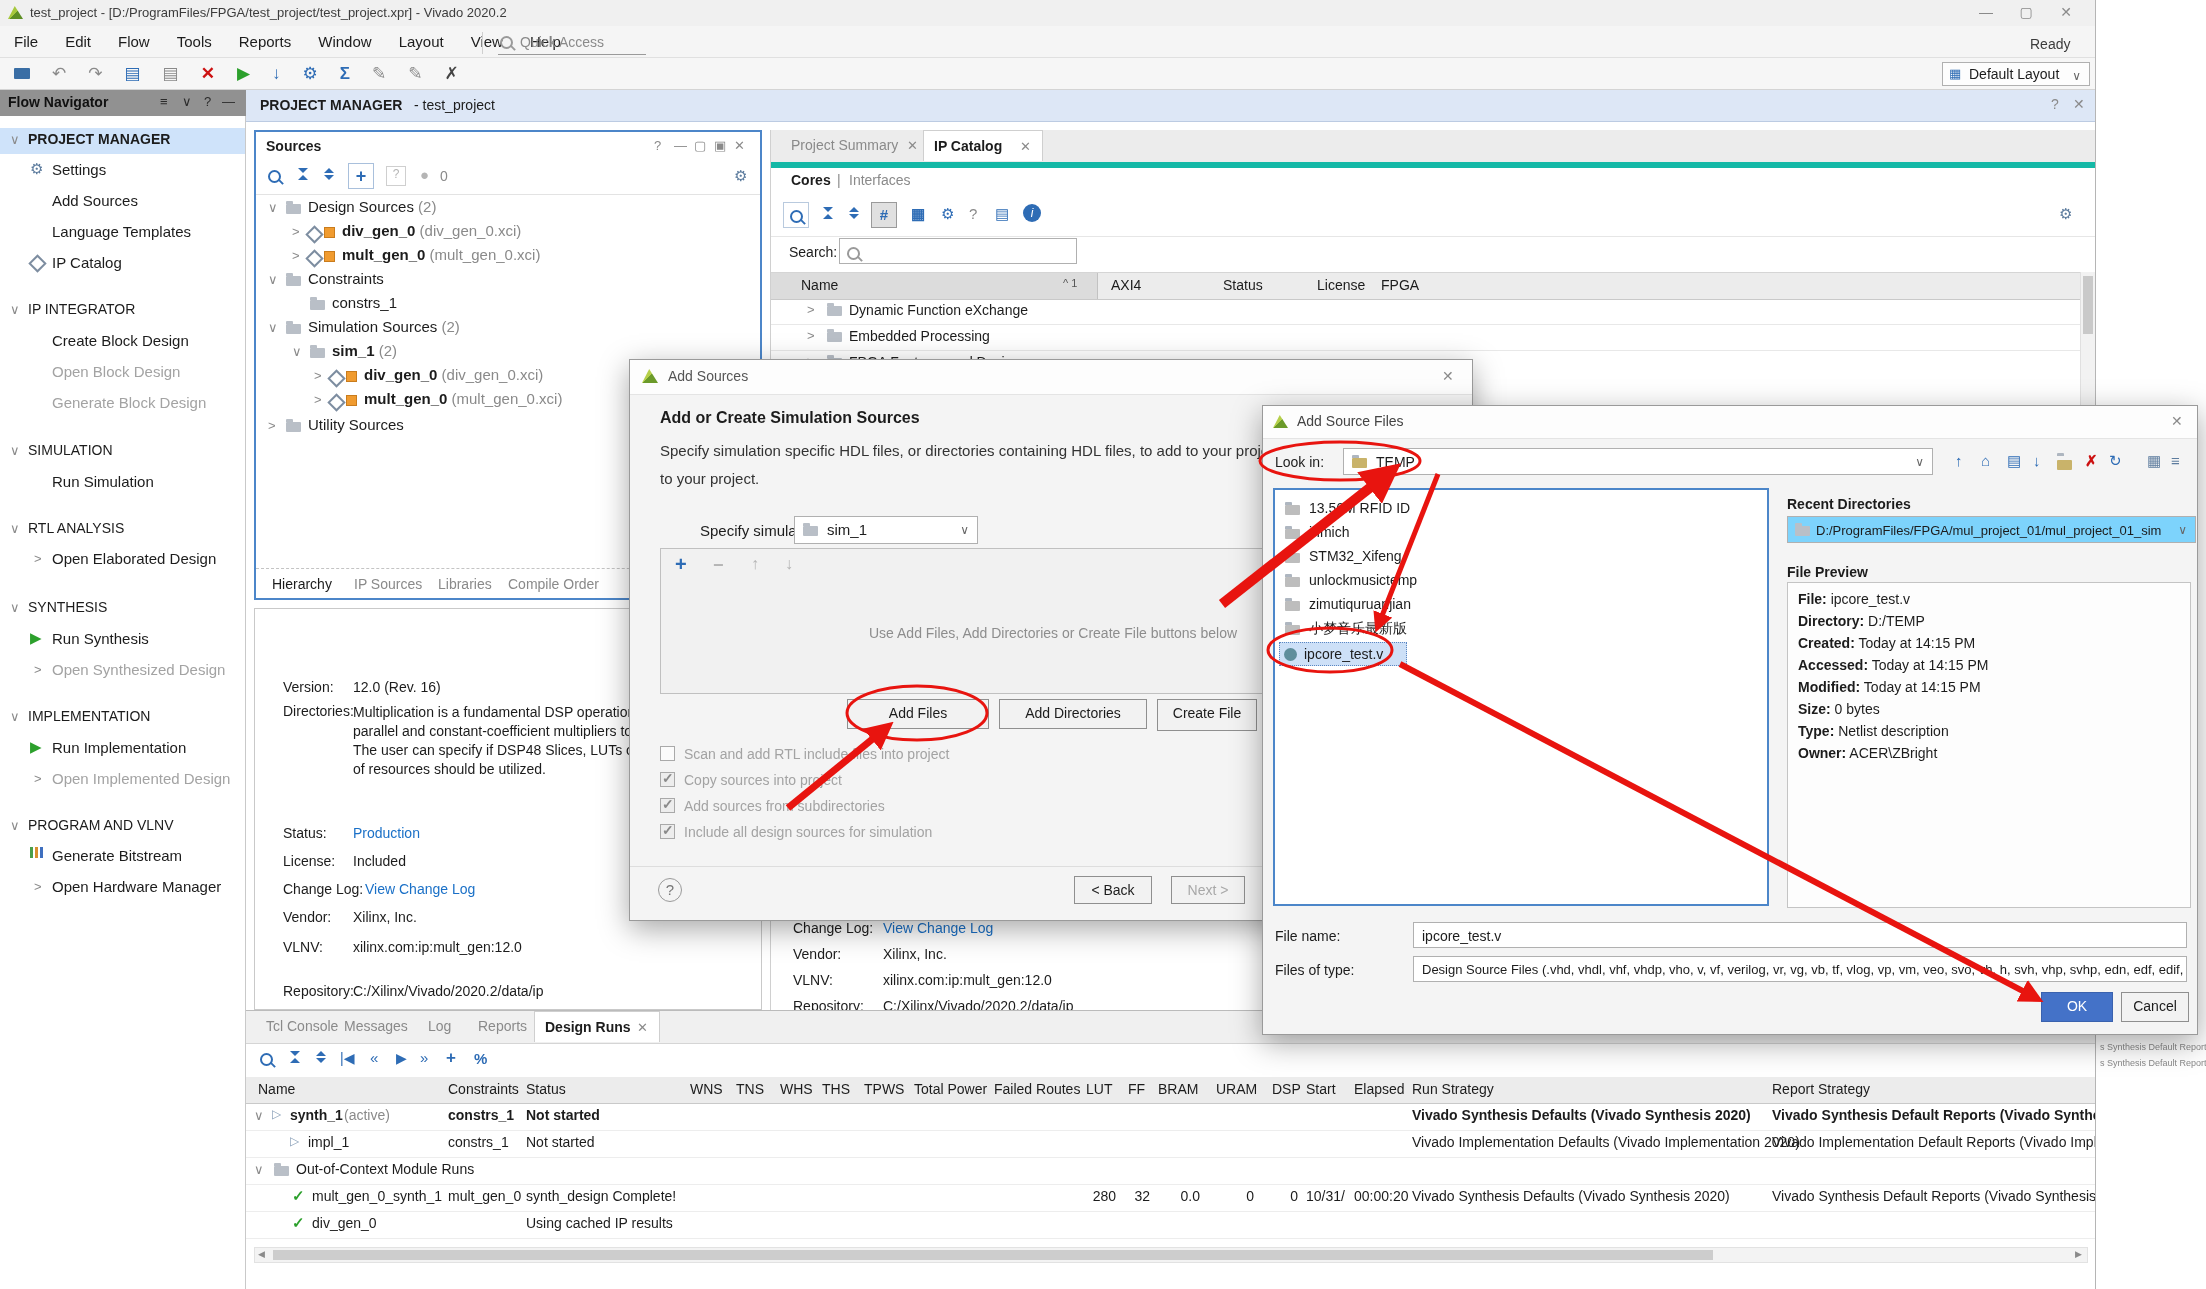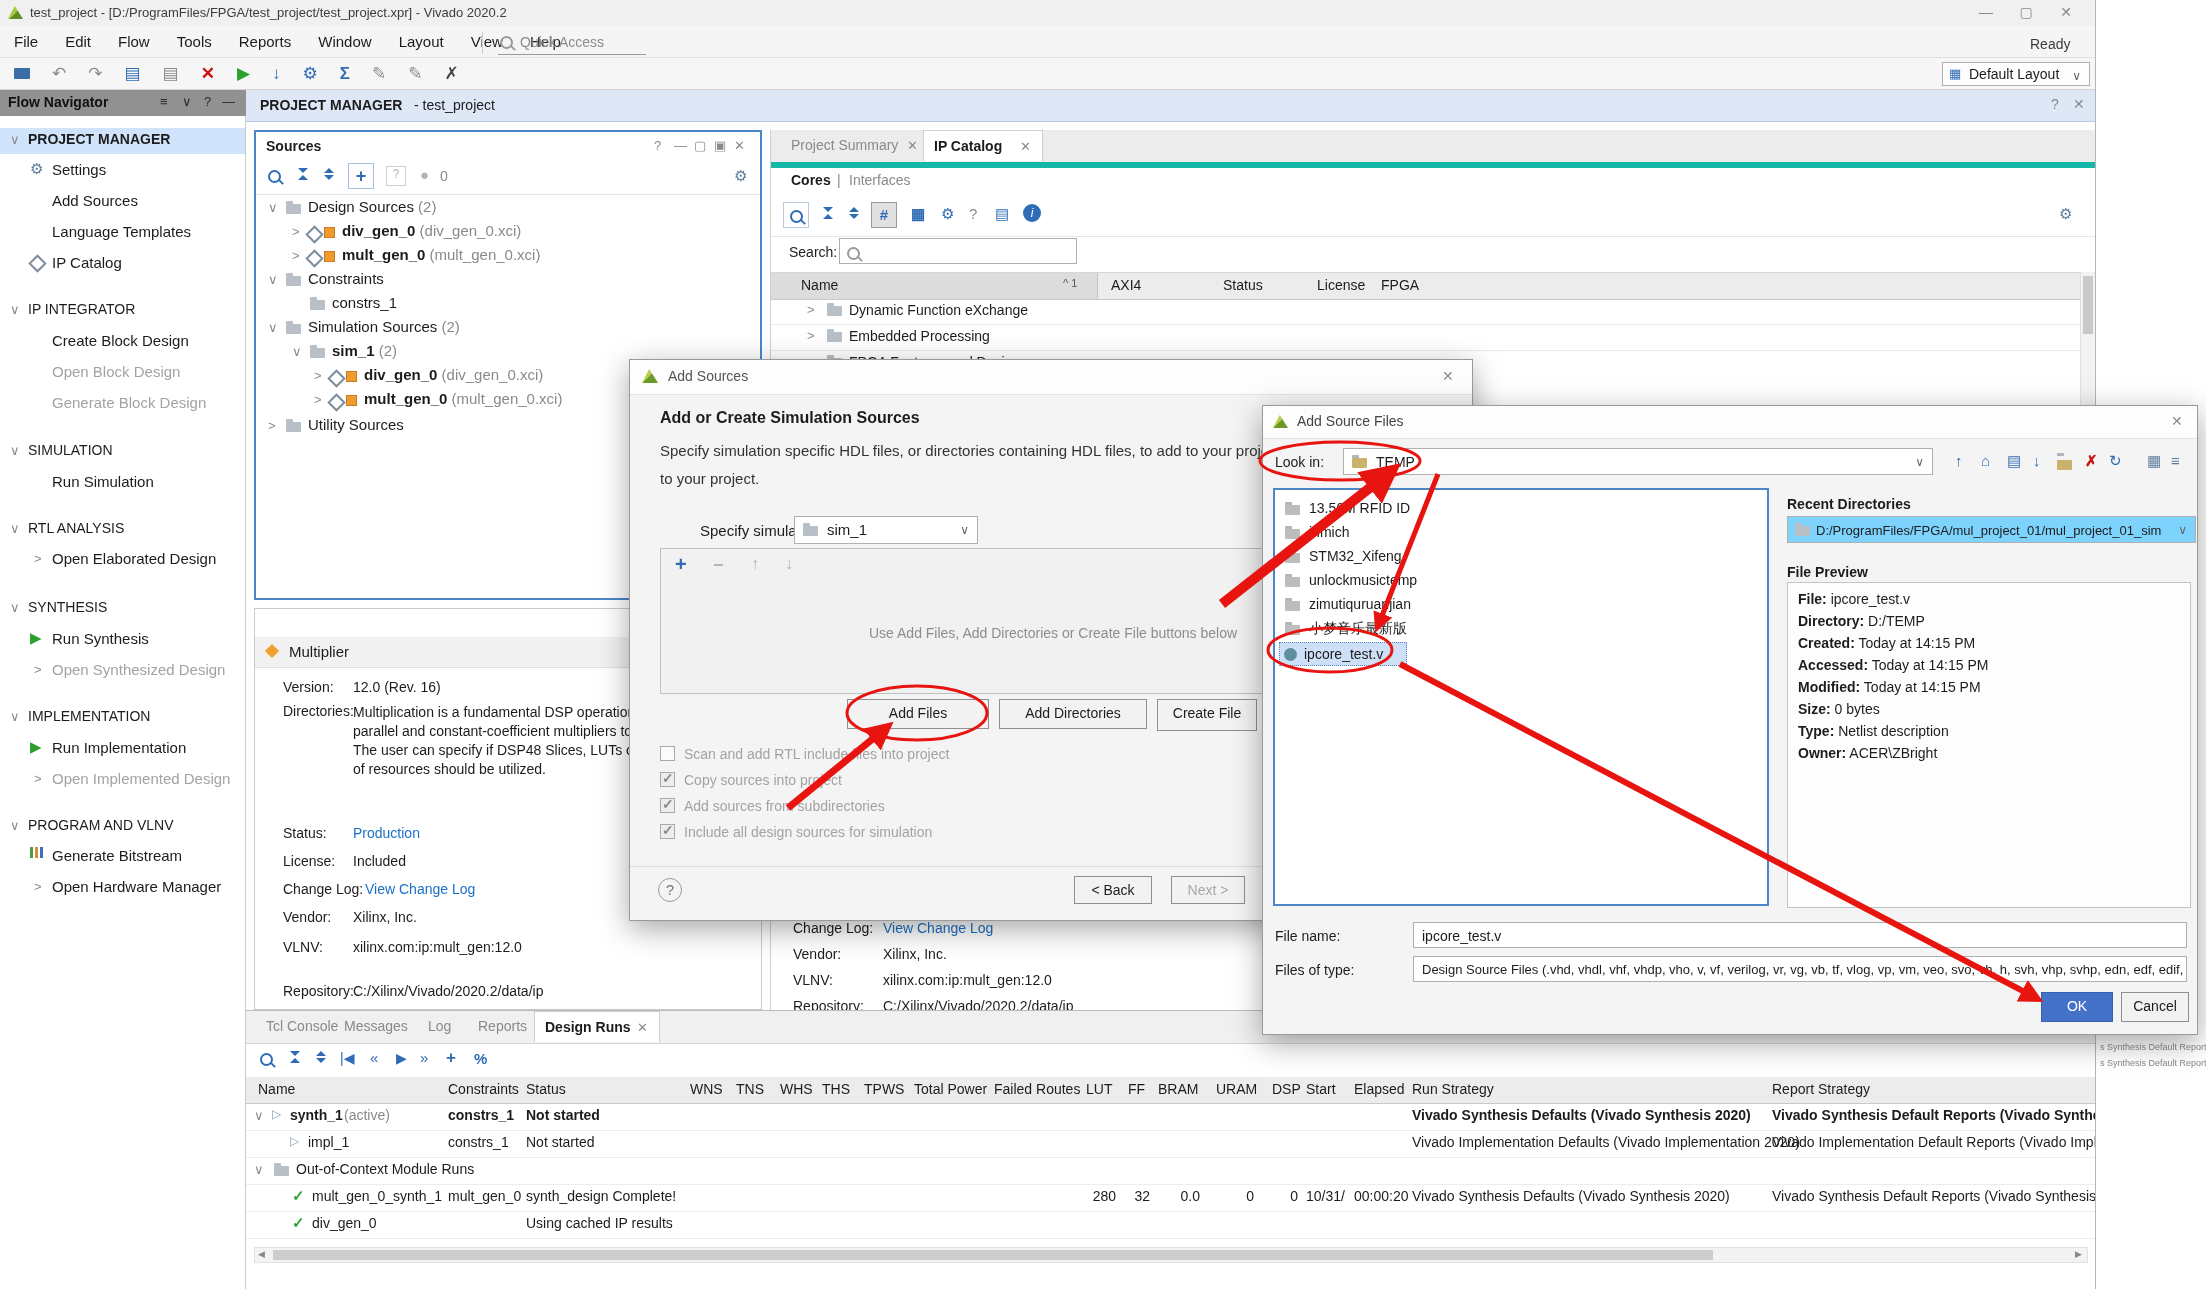--- a/index.html
+++ b/index.html
@@ -222,27 +222,29 @@
 
   <span class="t xs gy" style="left:58px;top:260px">&gt;</span>
   <span class="pin" style="left:74px;top:264px"></span>
   <span class="ipsq" style="left:90px;top:263px"></span>
   <span class="t" style="left:108px;top:258px"><span class="b">mult_gen_0</span> <span class="gy">(mult_gen_0.xci)</span></span>
 
   <span class="t xs gy" style="left:12px;top:286px">&gt;</span>
   <span class="folder lt" style="left:30px;top:290px"></span>
   <span class="t" style="left:52px;top:284px"><span>Utility Sources</span></span>
 
+  <div class="ab" style="left:0;top:436px;width:504px;height:30px;border-top:1px dashed #c4c4c4">
+    <span class="t sm" style="left:16px;top:7px;border-bottom:2px solid #4c86c9;padding-bottom:6px">Hierarchy</span>
+    <span class="t sm gy" style="left:98px;top:7px">IP Sources</span>
+    <span class="t sm gy" style="left:182px;top:7px">Libraries</span>
+    <span class="t sm gy" style="left:252px;top:7px">Compile Order</span>
+  </div>
 </div>
 
 <div class="panel" style="left:254px;top:608px;width:508px;height:402px;border:1px solid #c9c9c9">
-  <div class="ab" style="left:0;top:28px;width:506px;height:30px;background:#f1f1f1;border-bottom:1px solid #e0e0e0">
-    <span class="star" style="left:12px;top:9px"></span>
-    <span class="t" style="left:34px;top:6px">Multiplier</span>
-  </div>
   <span class="t sm" style="left:28px;top:70px">Version:</span>
   <span class="t sm" style="left:98px;top:70px">12.0 (Rev. 16)</span>
   <span class="t sm" style="left:28px;top:94px">Directories:</span>
   <div class="ab sm" style="left:98px;top:94px;width:392px;line-height:19px">Multiplication is a fundamental DSP operation. This core allows parallel and constant-coefficient multipliers to be generated. The user can specify if DSP48 Slices, LUTs or a combination of resources should be utilized.</div>
   <span class="t sm" style="left:28px;top:216px">Status:</span>
   <span class="t sm link" style="left:98px;top:216px">Production</span>
   <span class="t sm" style="left:28px;top:244px">License:</span>
   <span class="t sm" style="left:98px;top:244px">Included</span>
   <span class="t sm" style="left:28px;top:272px">Change Log:</span>
   <span class="t sm link" style="left:110px;top:272px">View Change Log</span>

